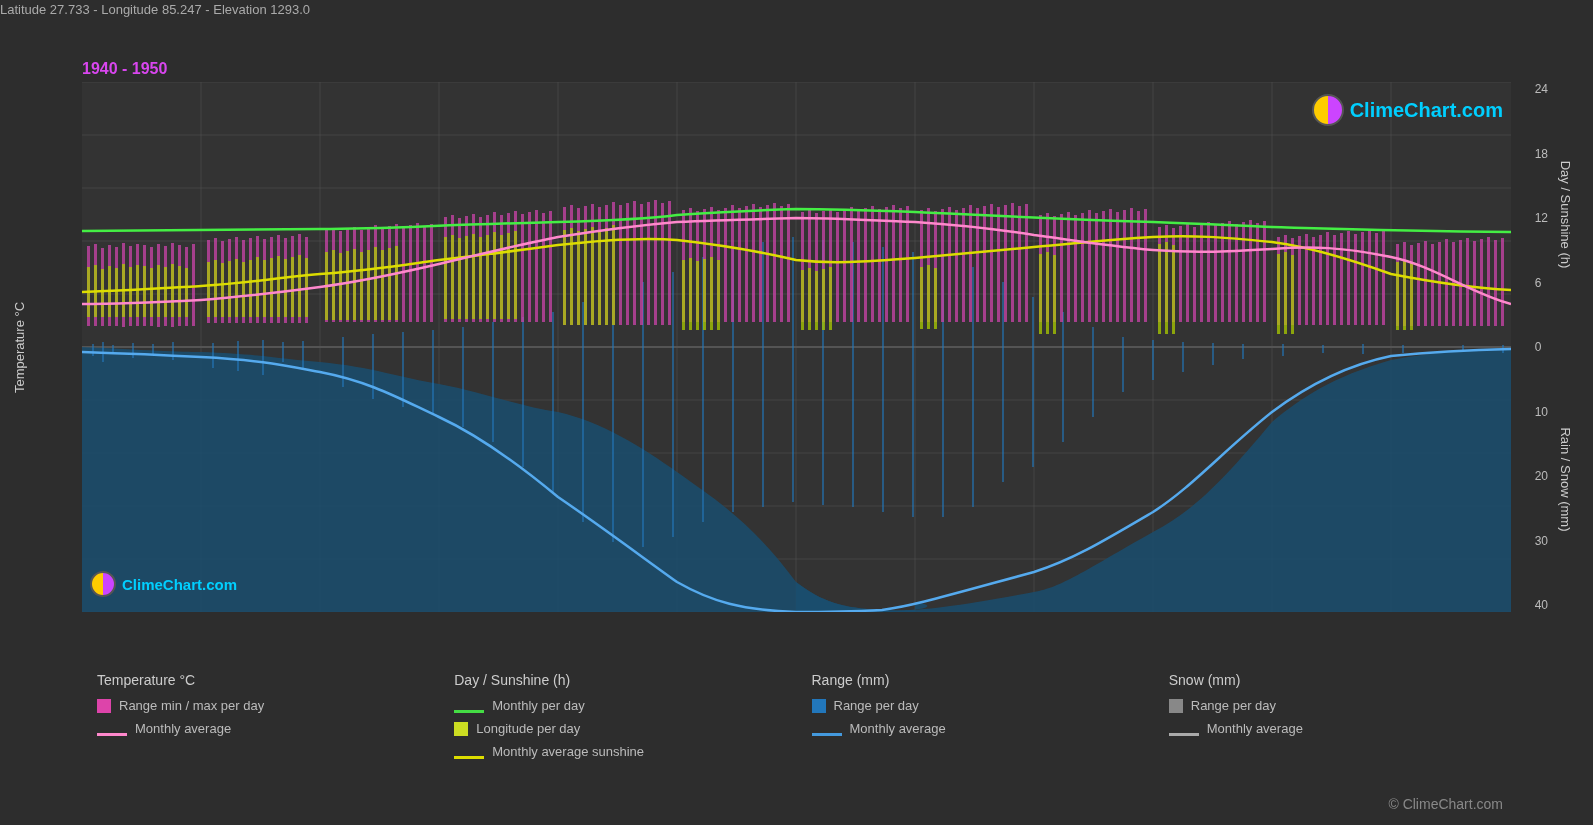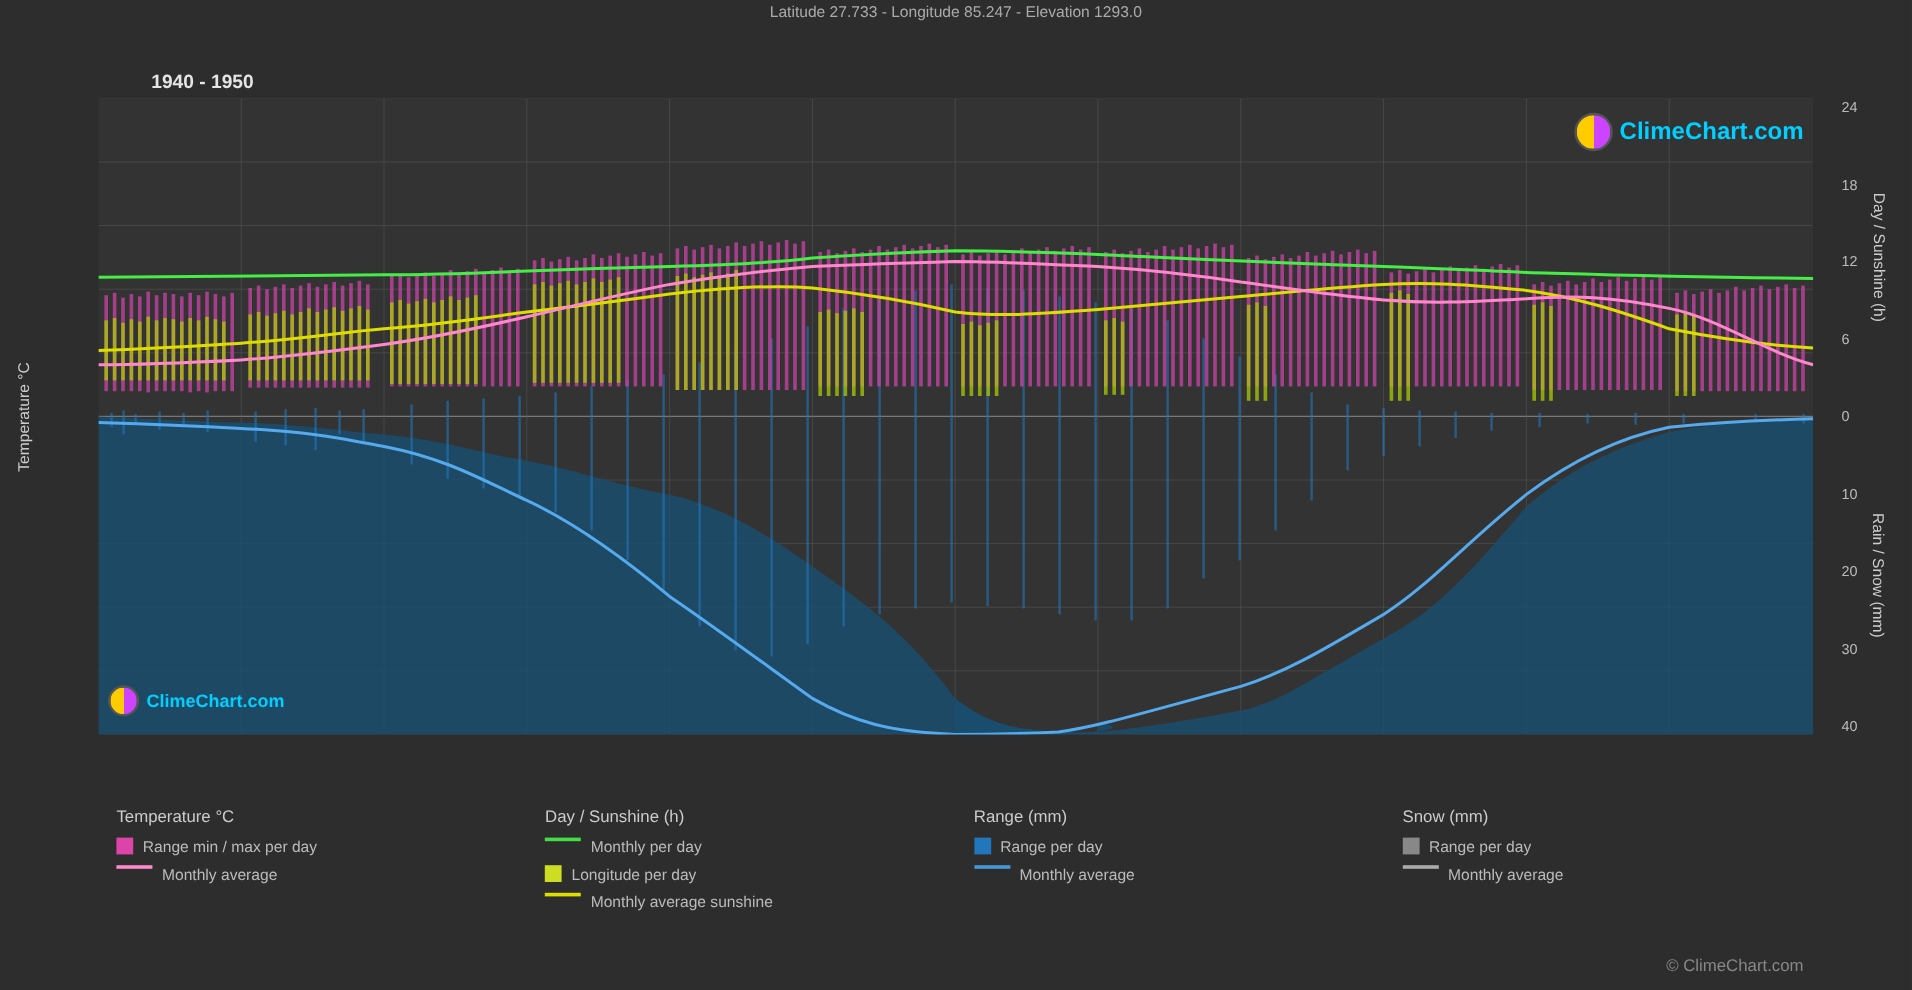--- a/index.html
+++ b/index.html
@@ -17,33 +17,31 @@
       height: 825px;
     }
     .chart-title {
       text-align: center;
       color: #ddd;
       font-size: 22px;
       font-weight: normal;
       padding-top: 12px;
     }
     .chart-subtitle {
-      text-align: center;
       color: #aaa;
       font-size: 13px;
       margin-top: 2px;
     }
     .year-label {
       position: absolute;
       top: 58px;
       left: 82px;
-      color: #e5e5e5;
+      color: #d946ef;
       font-size: 16px;
       font-weight: bold;
-      margin-left: 44px;
     }
     .left-axis-label {
       position: absolute;
       top: 80px;
       left: 0px;
       width: 40px;
       height: 530px;
       display: flex;
       align-items: center;
       justify-content: center;
@@ -101,21 +99,21 @@
       flex: 1;
       padding: 10px 15px;
     }
     .legend-title {
       color: #ccc;
       font-size: 14px;
       margin-bottom: 10px;
     }
     .legend-item {
       display: flex;
-      align-items: flex-start;
+      align-items: flex-end;
       margin-bottom: 8px;
       font-size: 13px;
       color: #bbb;
     }
     .legend-line {
       width: 30px;
       height: 3px;
       margin-right: 8px;
       flex-shrink: 0;
     }

